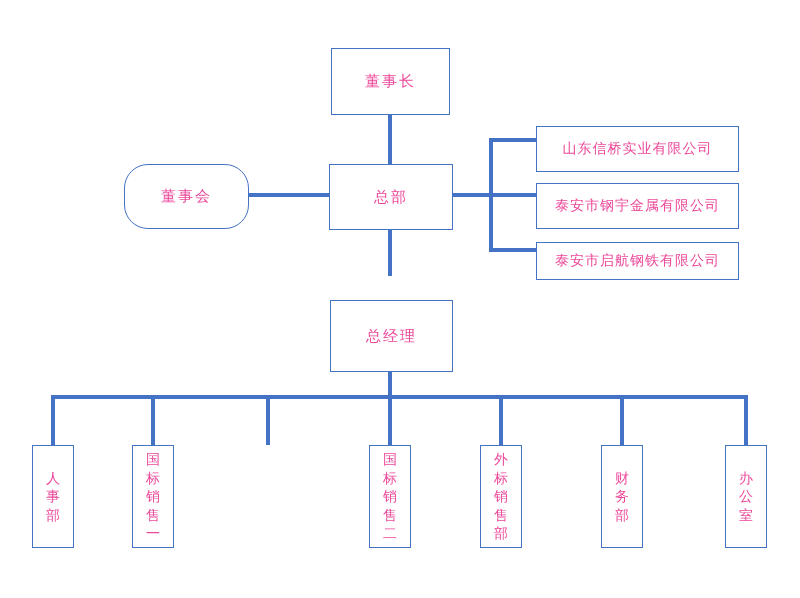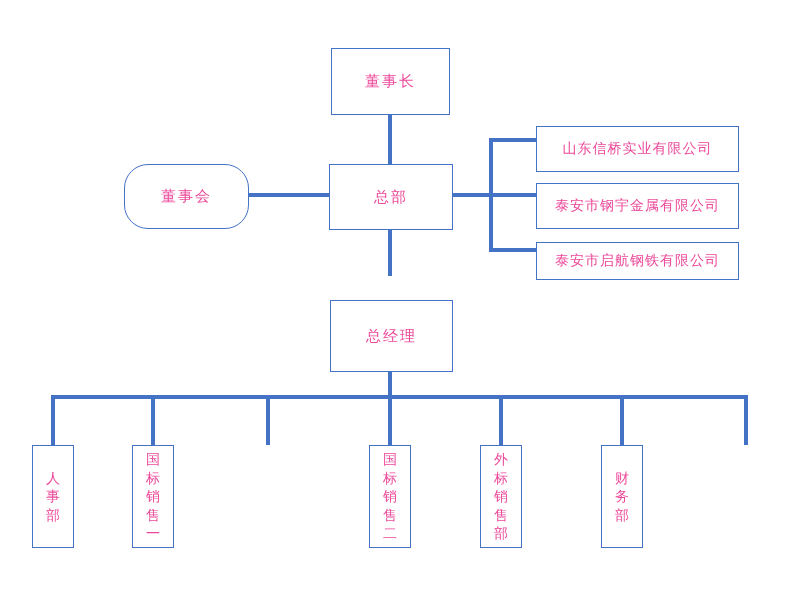--- a/index.html
+++ b/index.html
@@ -128,14 +128,17 @@
   </div>
   <div class="node dept n-d4">
     <span class="vtext">国标销售二</span>
   </div>
   <div class="node dept n-d5">
     <span class="vtext">外标销售部</span>
   </div>
   <div class="node dept n-d6">
     <span class="vtext">财务部</span>
   </div>
+  <div class="node dept n-d7">
+    <span class="vtext">办公室</span>
+  </div>
 
 </div>
 
 </body></html>

